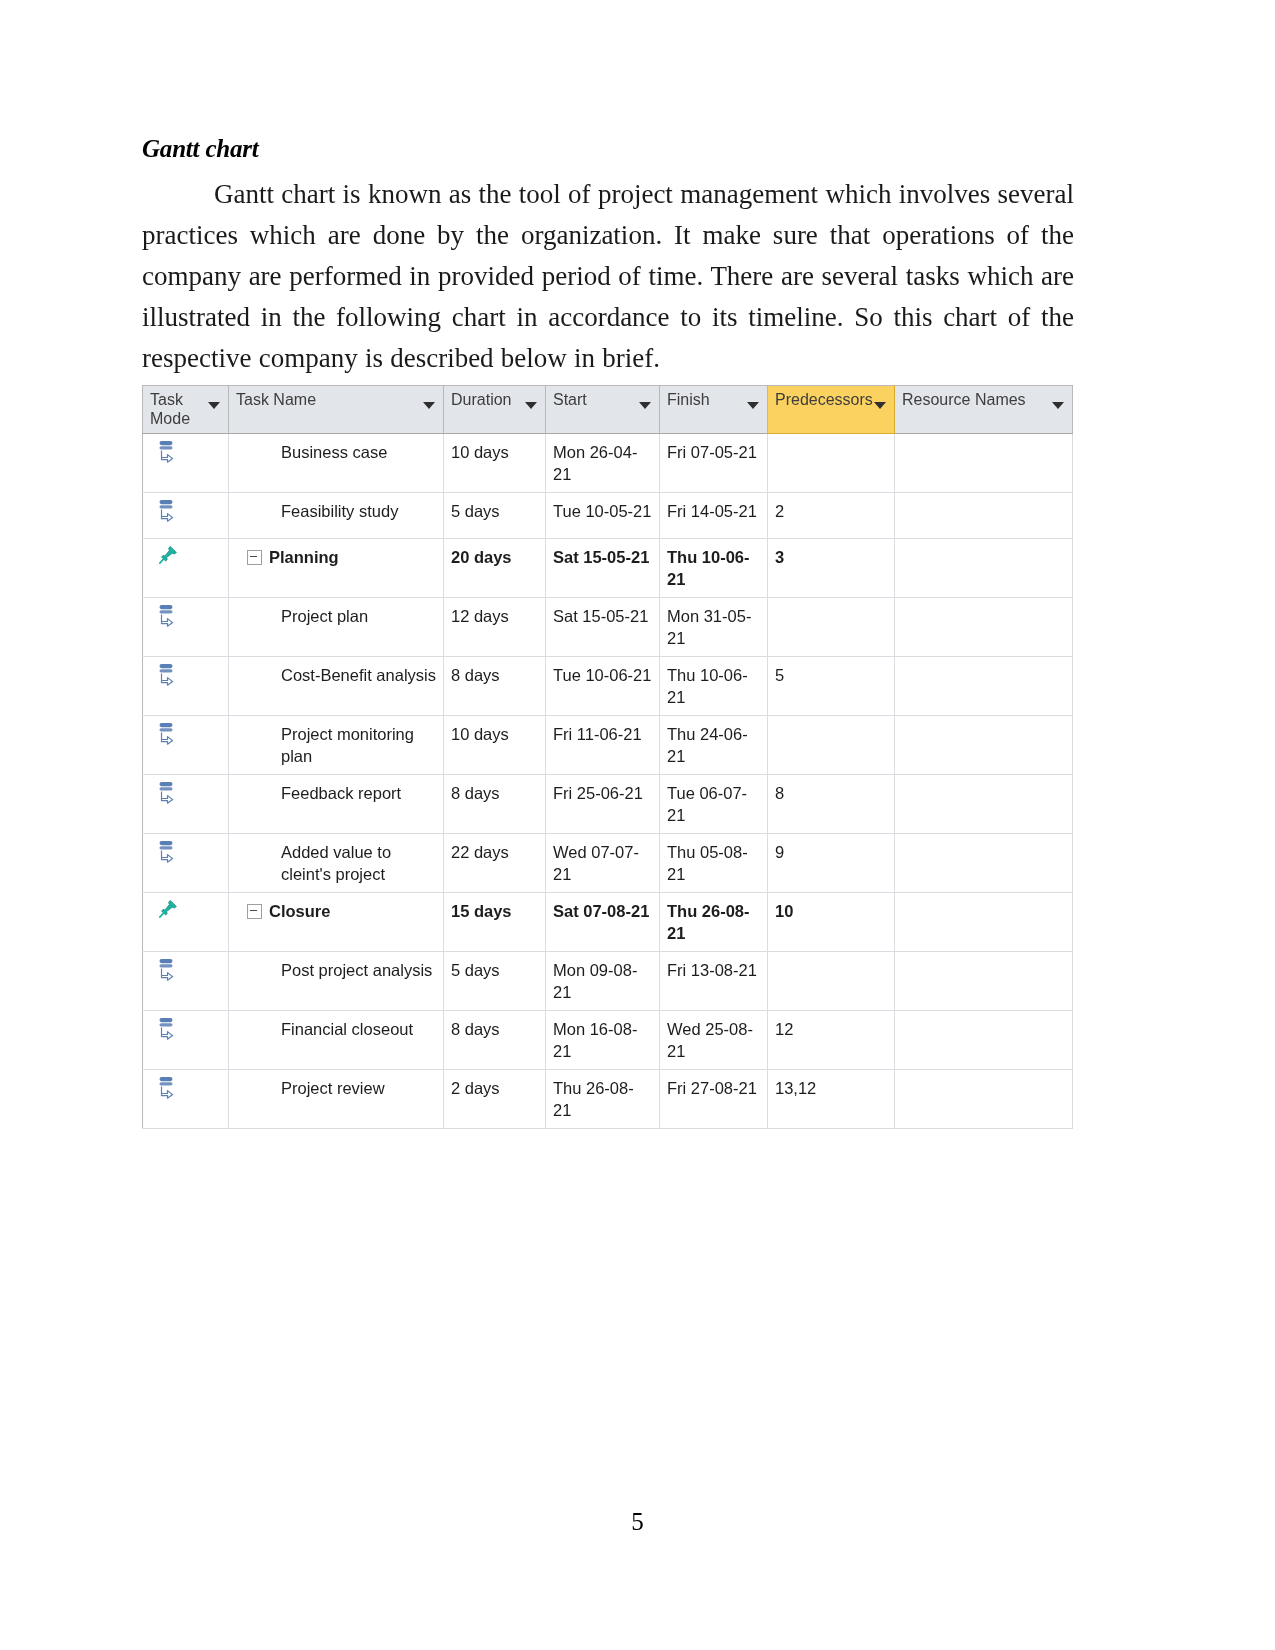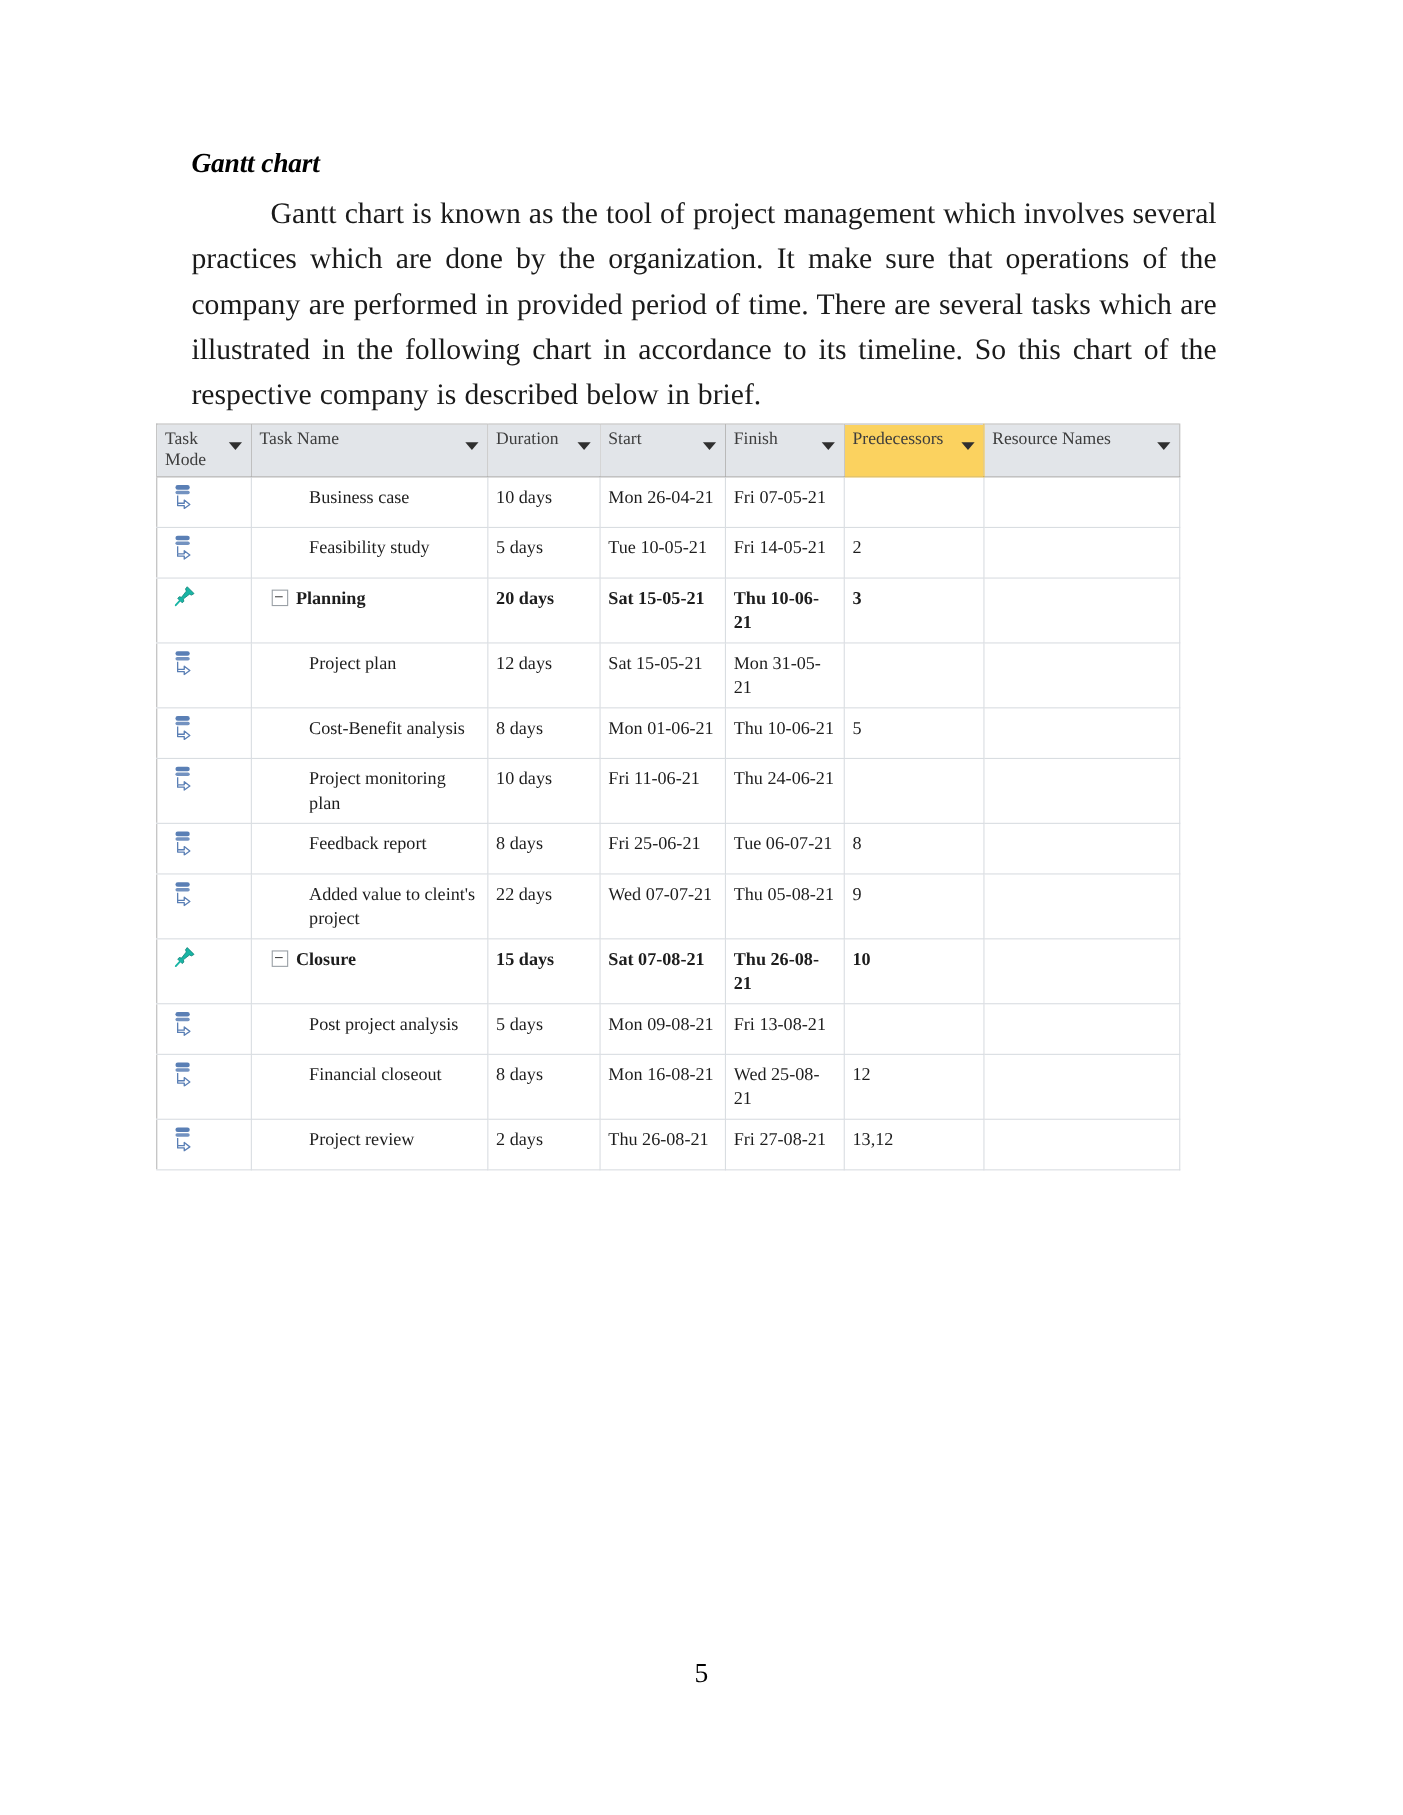--- a/index.html
+++ b/index.html
@@ -23,21 +23,20 @@
     height: 1650px;
     background: #ffffff;
   }
 
   
   .doc-body {
     position: absolute;
     left: 142px;
     top: 132px;
     width: 932px;
-    margin-left: 32px;
   }
 
   .heading {
     font-family: "Liberation Serif", serif;
     font-weight: bold;
     font-style: italic;
     font-size: 25px;
     line-height: 34px;
     margin: 0 0 8px 0;
     letter-spacing: -0.2px;
@@ -59,21 +58,21 @@
     position: absolute;
     left: 142px;
     top: 385px;
     width: 930px;
   }
 
   table.gantt {
     border-collapse: collapse;
     table-layout: fixed;
     width: 930px;
-    font-family: Liberation Serif, serif;
+    font-family: Liberation Sans, sans-serif;
     background: #ffffff;
     border-top: 1px solid #b9b9b9;
     border-left: 1px solid #b9b9b9;
     border-right: 1px solid #d7d7d7;
   }
 
   table.gantt col.c-mode  { width: 86px; }
   table.gantt col.c-name  { width: 215px; }
   table.gantt col.c-dur   { width: 102px; }
   table.gantt col.c-start { width: 114px; }
@@ -282,21 +281,21 @@
           </tr>
           <tr class="child">
             <td class="mode-cell"><span class="icon-auto"><svg width="22" height="24" viewBox="0 0 22 24">
                   <rect x="2.5" y="2" width="13" height="4.2" rx="2.1" fill="#5a7fb5"></rect>
                   <rect x="2.5" y="7.2" width="13" height="3.2" rx="1.6" fill="#5a7fb5" opacity="0.85"></rect>
                   <path d="M4.5 11.5 L4.5 18.5" stroke="#5a7fb5" stroke-width="1.2" fill="none"></path>
                   <path d="M4.5 18.5 L10.5 18.5 L10.5 15.6 L15.6 19.6 L10.5 23.2 L10.5 20.6 L4.5 20.6 Z" fill="#ffffff" stroke="#5a7fb5" stroke-width="1.2" stroke-linejoin="round"></path>
                 </svg></span></td>
             <td class="name-cell"><span>Cost-Benefit analysis</span></td>
             <td>8 days</td>
-            <td>Mon 01-06-21</td>
+            <td>Tue 10-06-21</td>
             <td>Thu 10-06-21</td>
             <td>5</td>
             <td></td>
           </tr>
           <tr class="child">
             <td class="mode-cell"><span class="icon-auto"><svg width="22" height="24" viewBox="0 0 22 24">
                   <rect x="2.5" y="2" width="13" height="4.2" rx="2.1" fill="#5a7fb5"></rect>
                   <rect x="2.5" y="7.2" width="13" height="3.2" rx="1.6" fill="#5a7fb5" opacity="0.85"></rect>
                   <path d="M4.5 11.5 L4.5 18.5" stroke="#5a7fb5" stroke-width="1.2" fill="none"></path>
                   <path d="M4.5 18.5 L10.5 18.5 L10.5 15.6 L15.6 19.6 L10.5 23.2 L10.5 20.6 L4.5 20.6 Z" fill="#ffffff" stroke="#5a7fb5" stroke-width="1.2" stroke-linejoin="round"></path>

